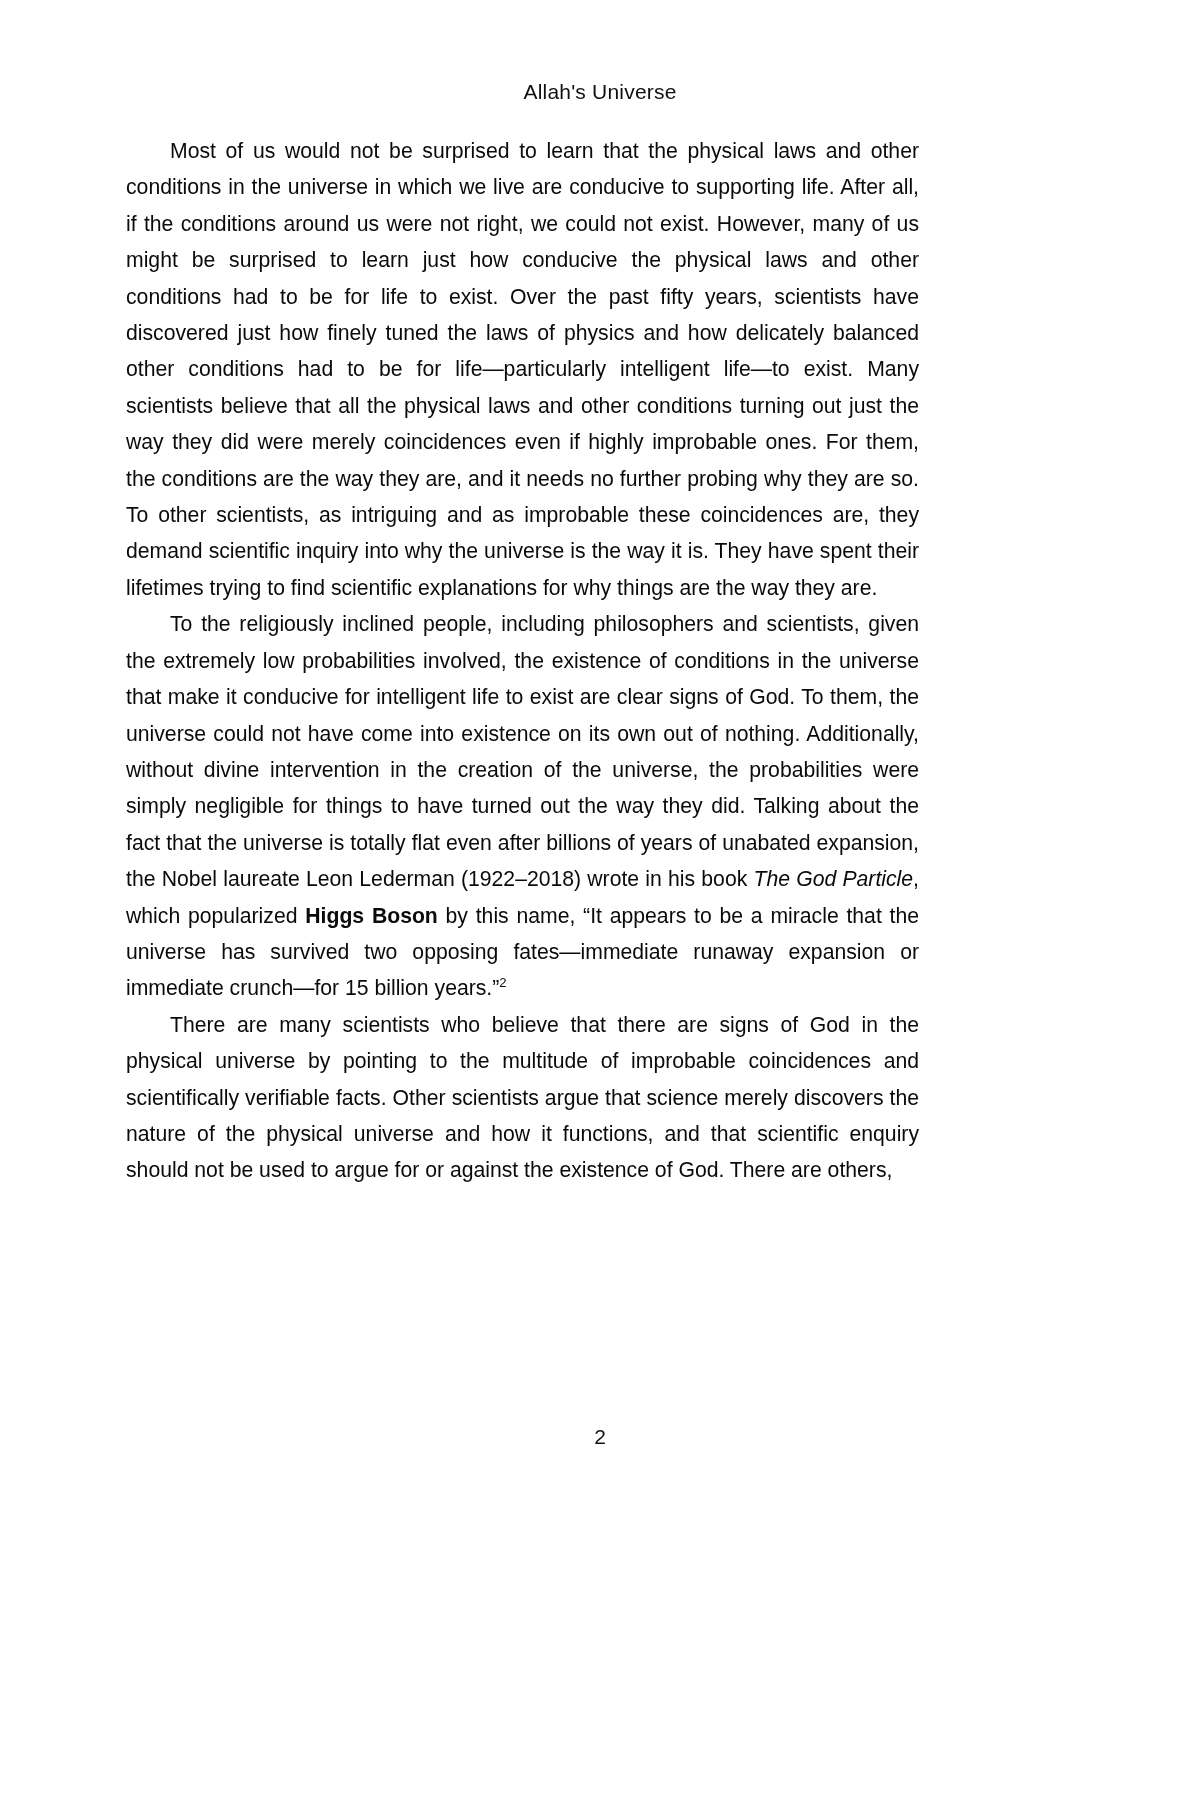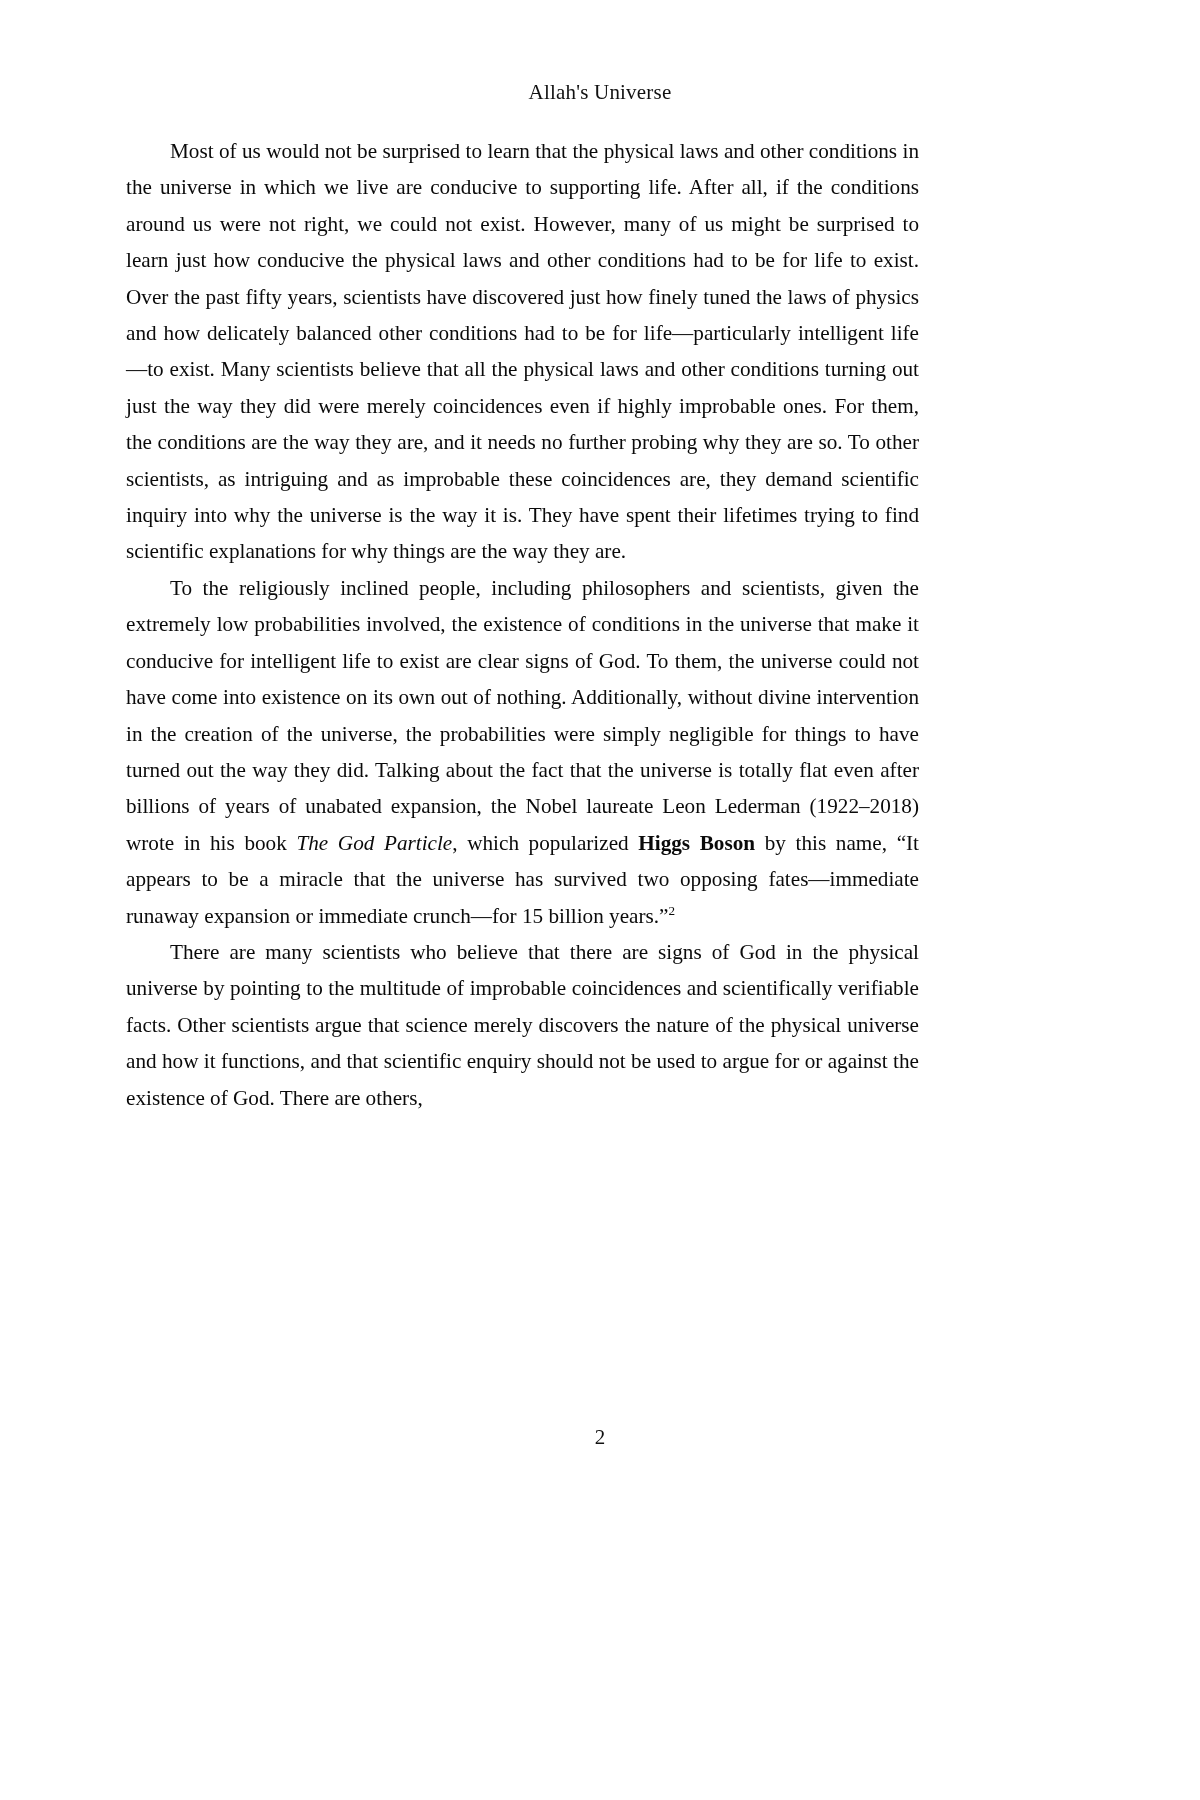--- a/index.html
+++ b/index.html
@@ -8,21 +8,21 @@
     padding: 0;
     background: #ffffff;
   }
   .page {
     position: relative;
     width: 1200px;
     height: 1800px;
     background: #ffffff;
     margin: 0 auto;
     overflow: hidden;
-    font-family: Liberation Serif, serif;
+    font-family: Liberation Sans, sans-serif;
     color: #000000;
   }
   .running-head {
     position: absolute;
     top: 80px;
     left: 0;
     width: 1200px;
     text-align: center;
     font-size: 21px;
     letter-spacing: 0.2px;

